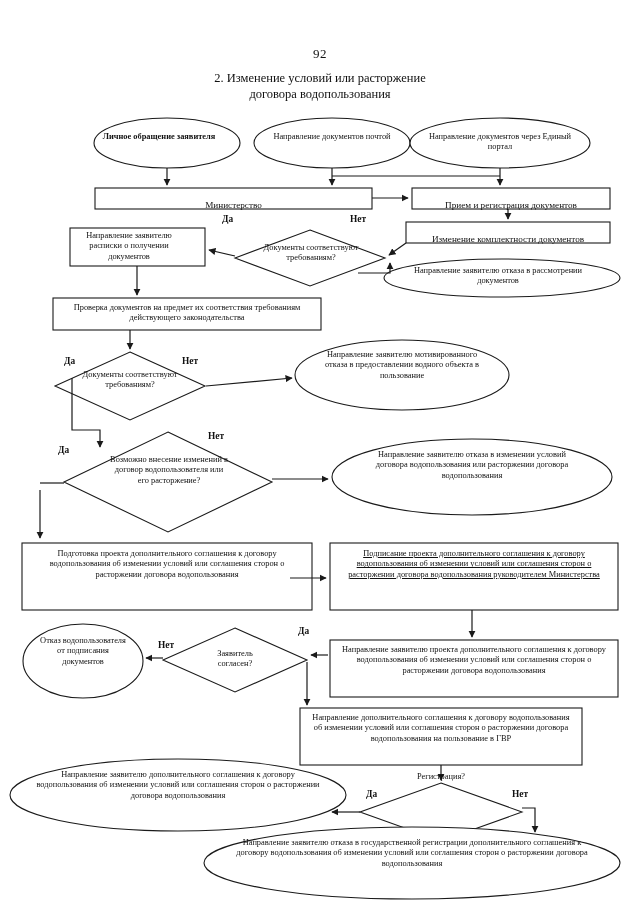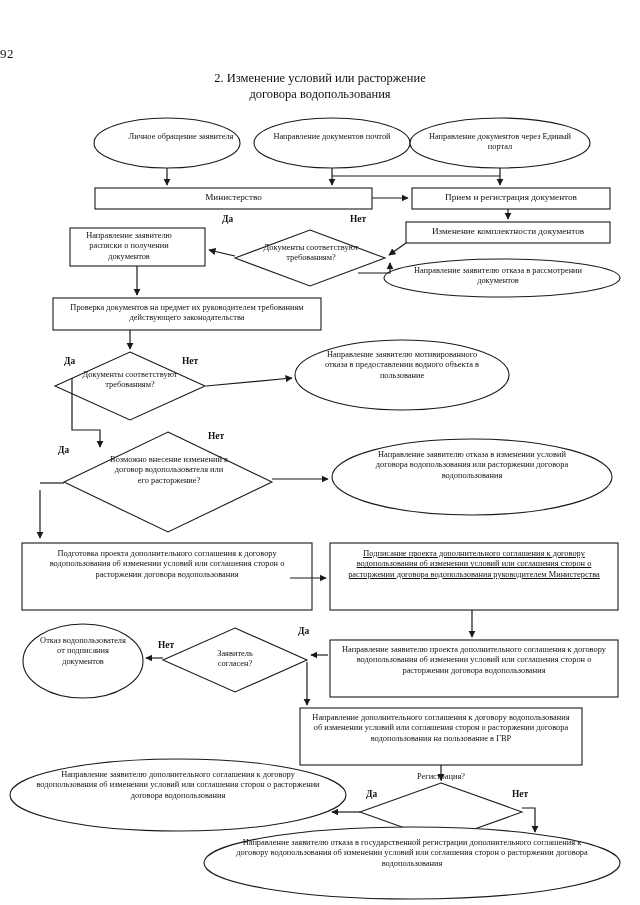--- a/index.html
+++ b/index.html
@@ -18,20 +18,21 @@
   #page {
     position: absolute;
     left: 0; top: 0;
     width: 640px;
     height: 905px;
   }
   .page-number {
     position: absolute;
     left: 0; top: 46px;
     width: 640px;
+    text-align: center;
     font-size: 13px;
     letter-spacing: 0.5px;
   }
   .doc-title {
     position: absolute;
     left: 120px; top: 70px;
     width: 400px;
     text-align: center;
     font-size: 12.5px;
     line-height: 16px;
@@ -56,20 +57,21 @@
     position: absolute;
     text-align: center;
     font-size: 8.4px;
     line-height: 10.4px;
     color: #111;
     pointer-events: none;
   }
   .node-label.big {
     font-size: 9.2px;
     line-height: 11.6px;
+    margin-top: 8px;
   }
   .branch-label {
     position: absolute;
     font-size: 9.4px;
     font-weight: bold;
     color: #111;
   }
 </style>
 </head>
 <body>
@@ -171,33 +173,33 @@
 
     <path class="conn" d="M 307 662 L 307 705" marker-end="url(#arrow)"></path>
 
     <line class="conn" x1="441" y1="765" x2="441" y2="780" marker-end="url(#arrow)"></line>
 
     <line class="conn" x1="360" y1="812" x2="332" y2="812" marker-end="url(#arrow)"></line>
 
     <path class="conn" d="M 522 808 L 535 808 L 535 832" marker-end="url(#arrow)"></path>
   </svg>
 
-  <div class="node-label" style="left:118px; top:132px; width:126px;">Личное обращение заявителя</div>
+  <div class="node-label" style="left:96px; top:132px; width:126px;font-weight:bold;">Личное обращение заявителя</div>
   <div class="node-label" style="left:268px; top:132px; width:128px;">Направление документов почтой</div>
   <div class="node-label" style="left:426px; top:132px; width:148px;">Направление документов через Единый портал</div>
 
   <div class="node-label big" style="left:95px; top:192px; width:277px;">Министерство</div>
   <div class="node-label big" style="left:412px; top:192px; width:198px;">Прием и регистрация документов</div>
   <div class="node-label big" style="left:406px; top:226px; width:204px;">Изменение комплектности документов</div>
 
   <div class="node-label" style="left:262px; top:243px; width:98px;">Документы соответствуют требованиям?</div>
   <div class="node-label" style="left:72px; top:231px; width:114px;">Направление заявителю расписки о получении документов</div>
   <div class="node-label" style="left:400px; top:266px; width:196px;">Направление заявителю отказа в рассмотрении документов</div>
 
-  <div class="node-label" style="left:57px; top:303px; width:260px;">Проверка документов на предмет их руководителем требованиям действующего законодательства</div>
+  <div class="node-label" style="left:57px; top:303px; width:260px;">Проверка документов на предмет их соответствия требованиям действующего законодательства</div>
   <div class="node-label" style="left:82px; top:370px; width:96px;">Документы соответствуют требованиям?</div>
   <div class="node-label" style="left:318px; top:350px; width:168px;">Направление заявителю мотивированного отказа в предоставлении водного объекта в пользование</div>
 
   <div class="node-label" style="left:110px; top:455px; width:118px;">Возможно внесение изменений в договор водопользователя или его расторжение?</div>
   <div class="node-label" style="left:372px; top:450px; width:200px;">Направление заявителю отказа в изменении  условий договора водопользования или расторжении договора водопользования</div>
 
   <div class="node-label" style="left:30px; top:549px; width:274px;">Подготовка проекта дополнительного соглашения к договору водопользования  об изменении условий или соглашения сторон о расторжении договора водопользования</div>
   <div class="node-label" style="left:338px; top:549px; width:272px;text-decoration:underline;">Подписание проекта дополнительного соглашения к договору водопользования  об изменении условий или соглашения сторон о расторжении договора водопользования руководителем Министерства</div>
   <div class="node-label" style="left:338px; top:645px; width:272px;">Направление заявителю проекта дополнительного соглашения к договору водопользования  об изменении условий или соглашения сторон о расторжении договора водопользования</div>
 

